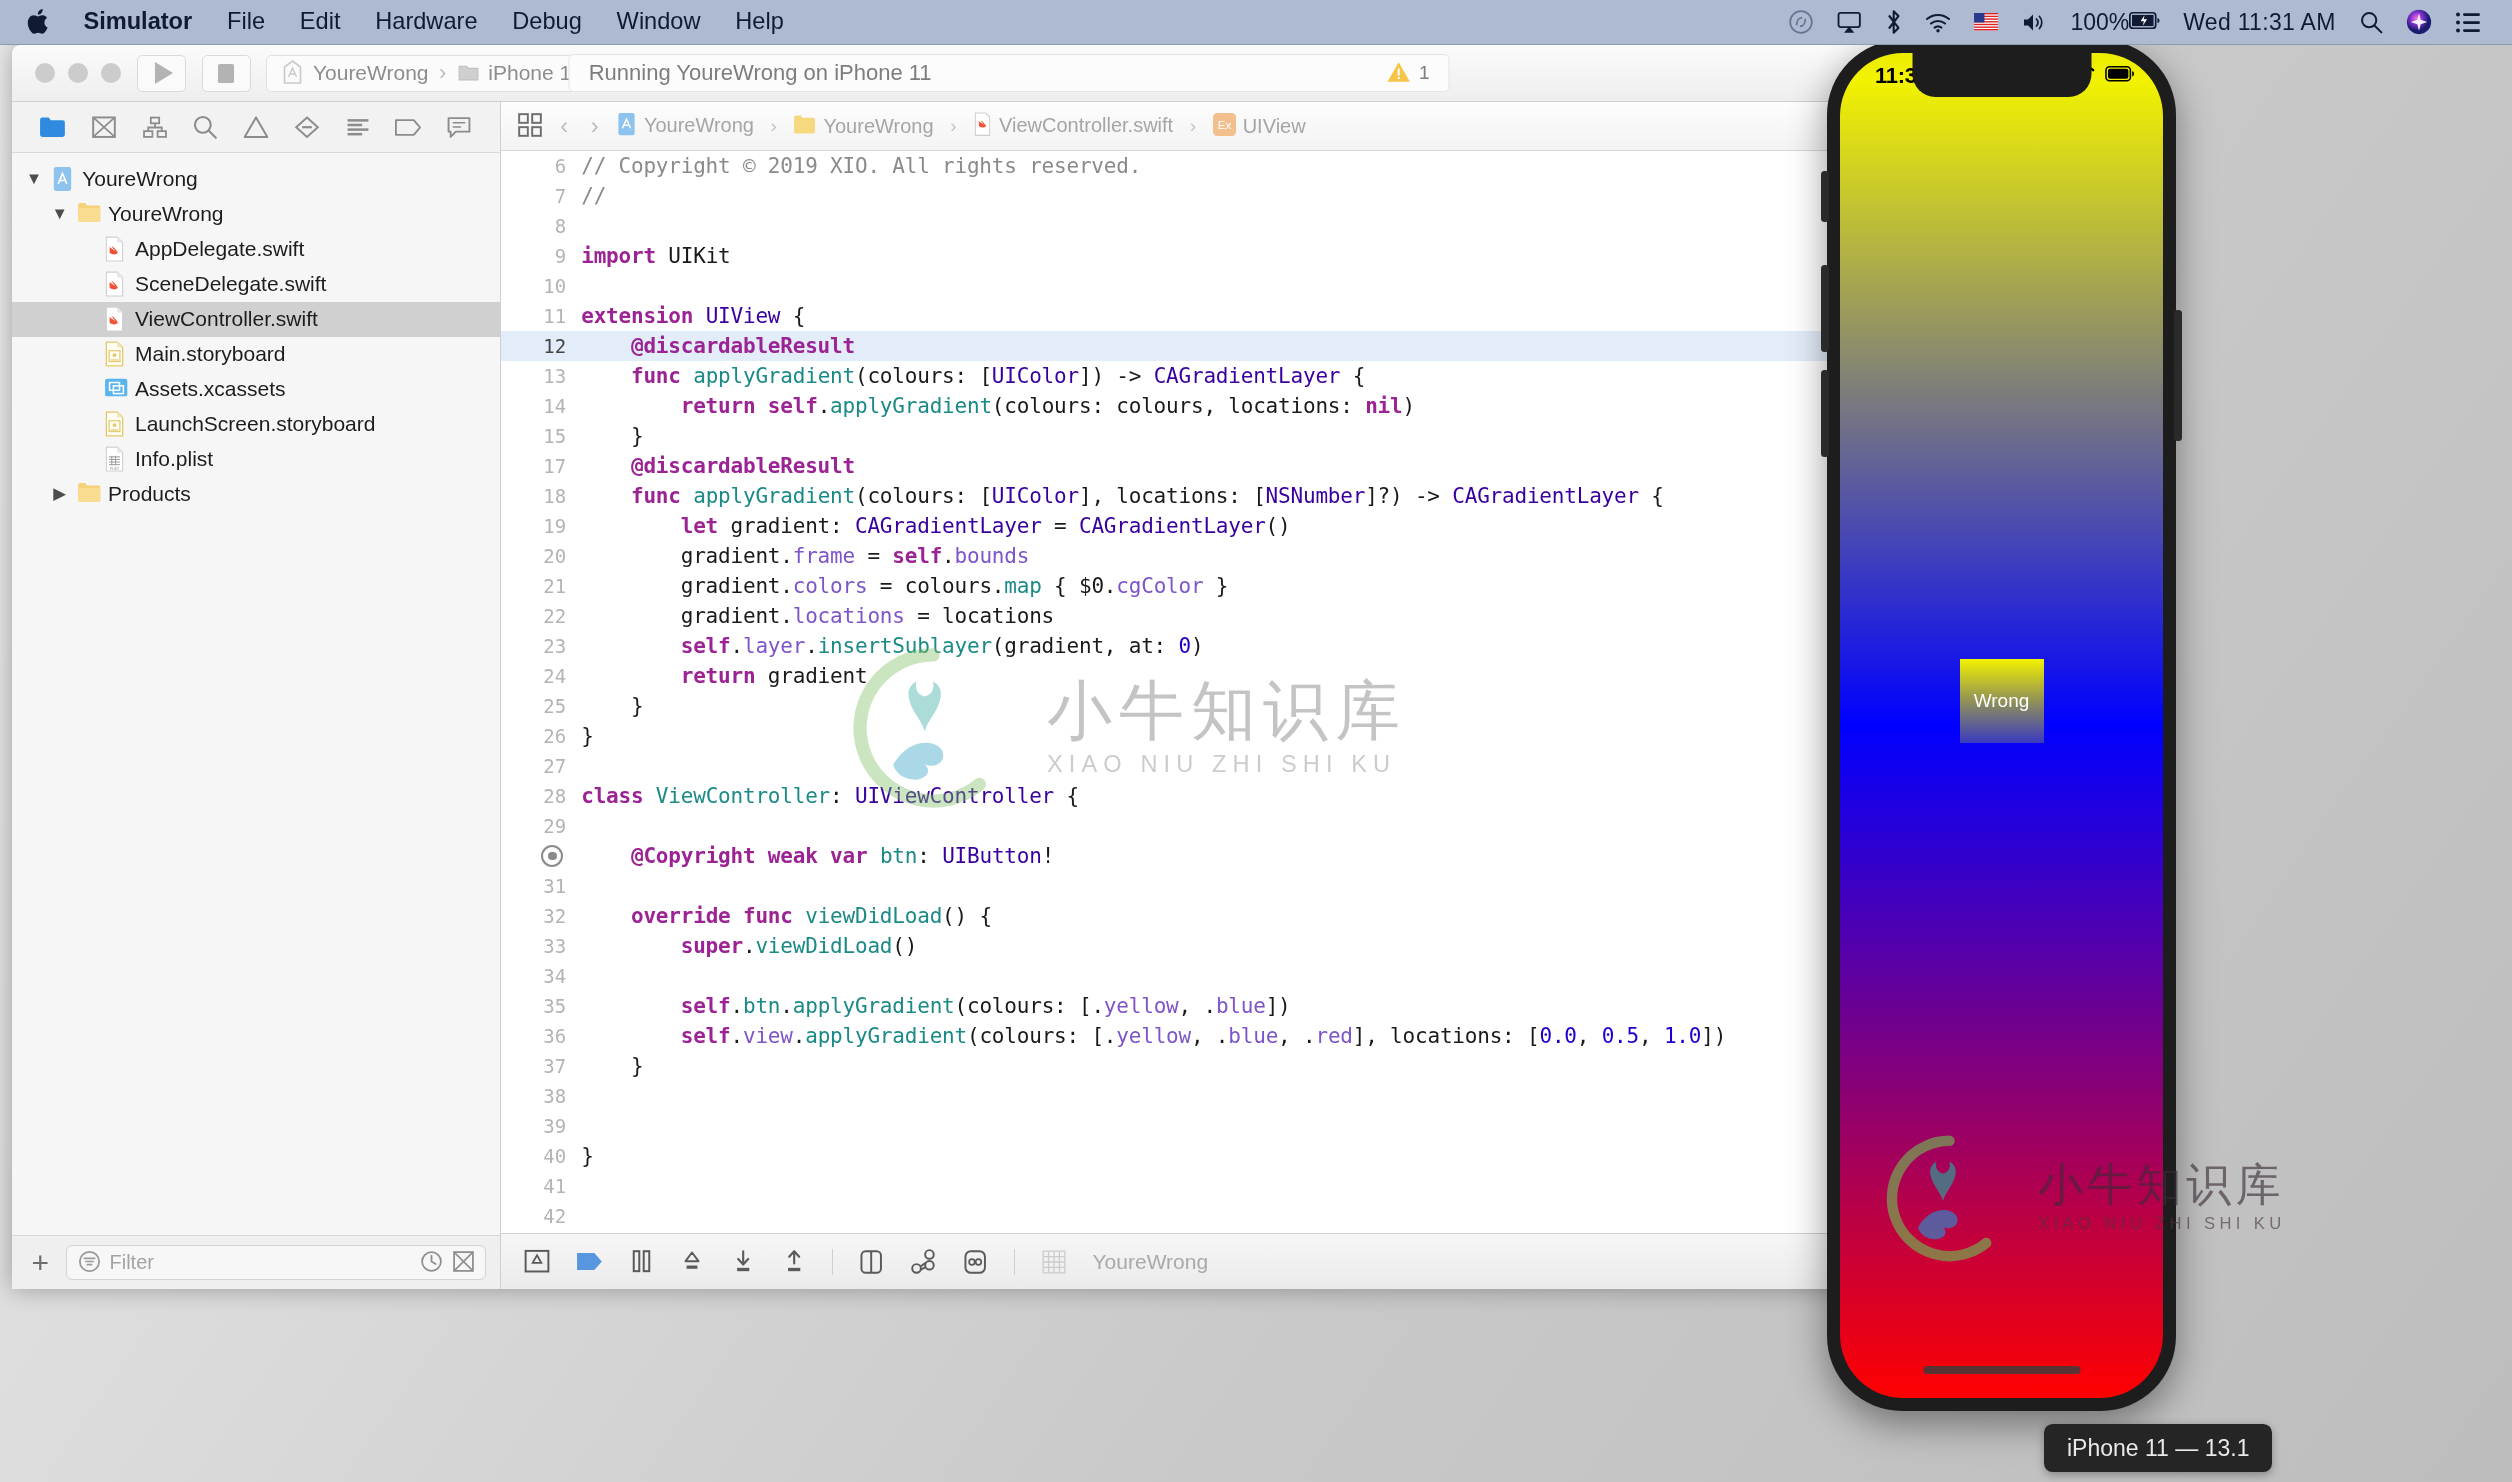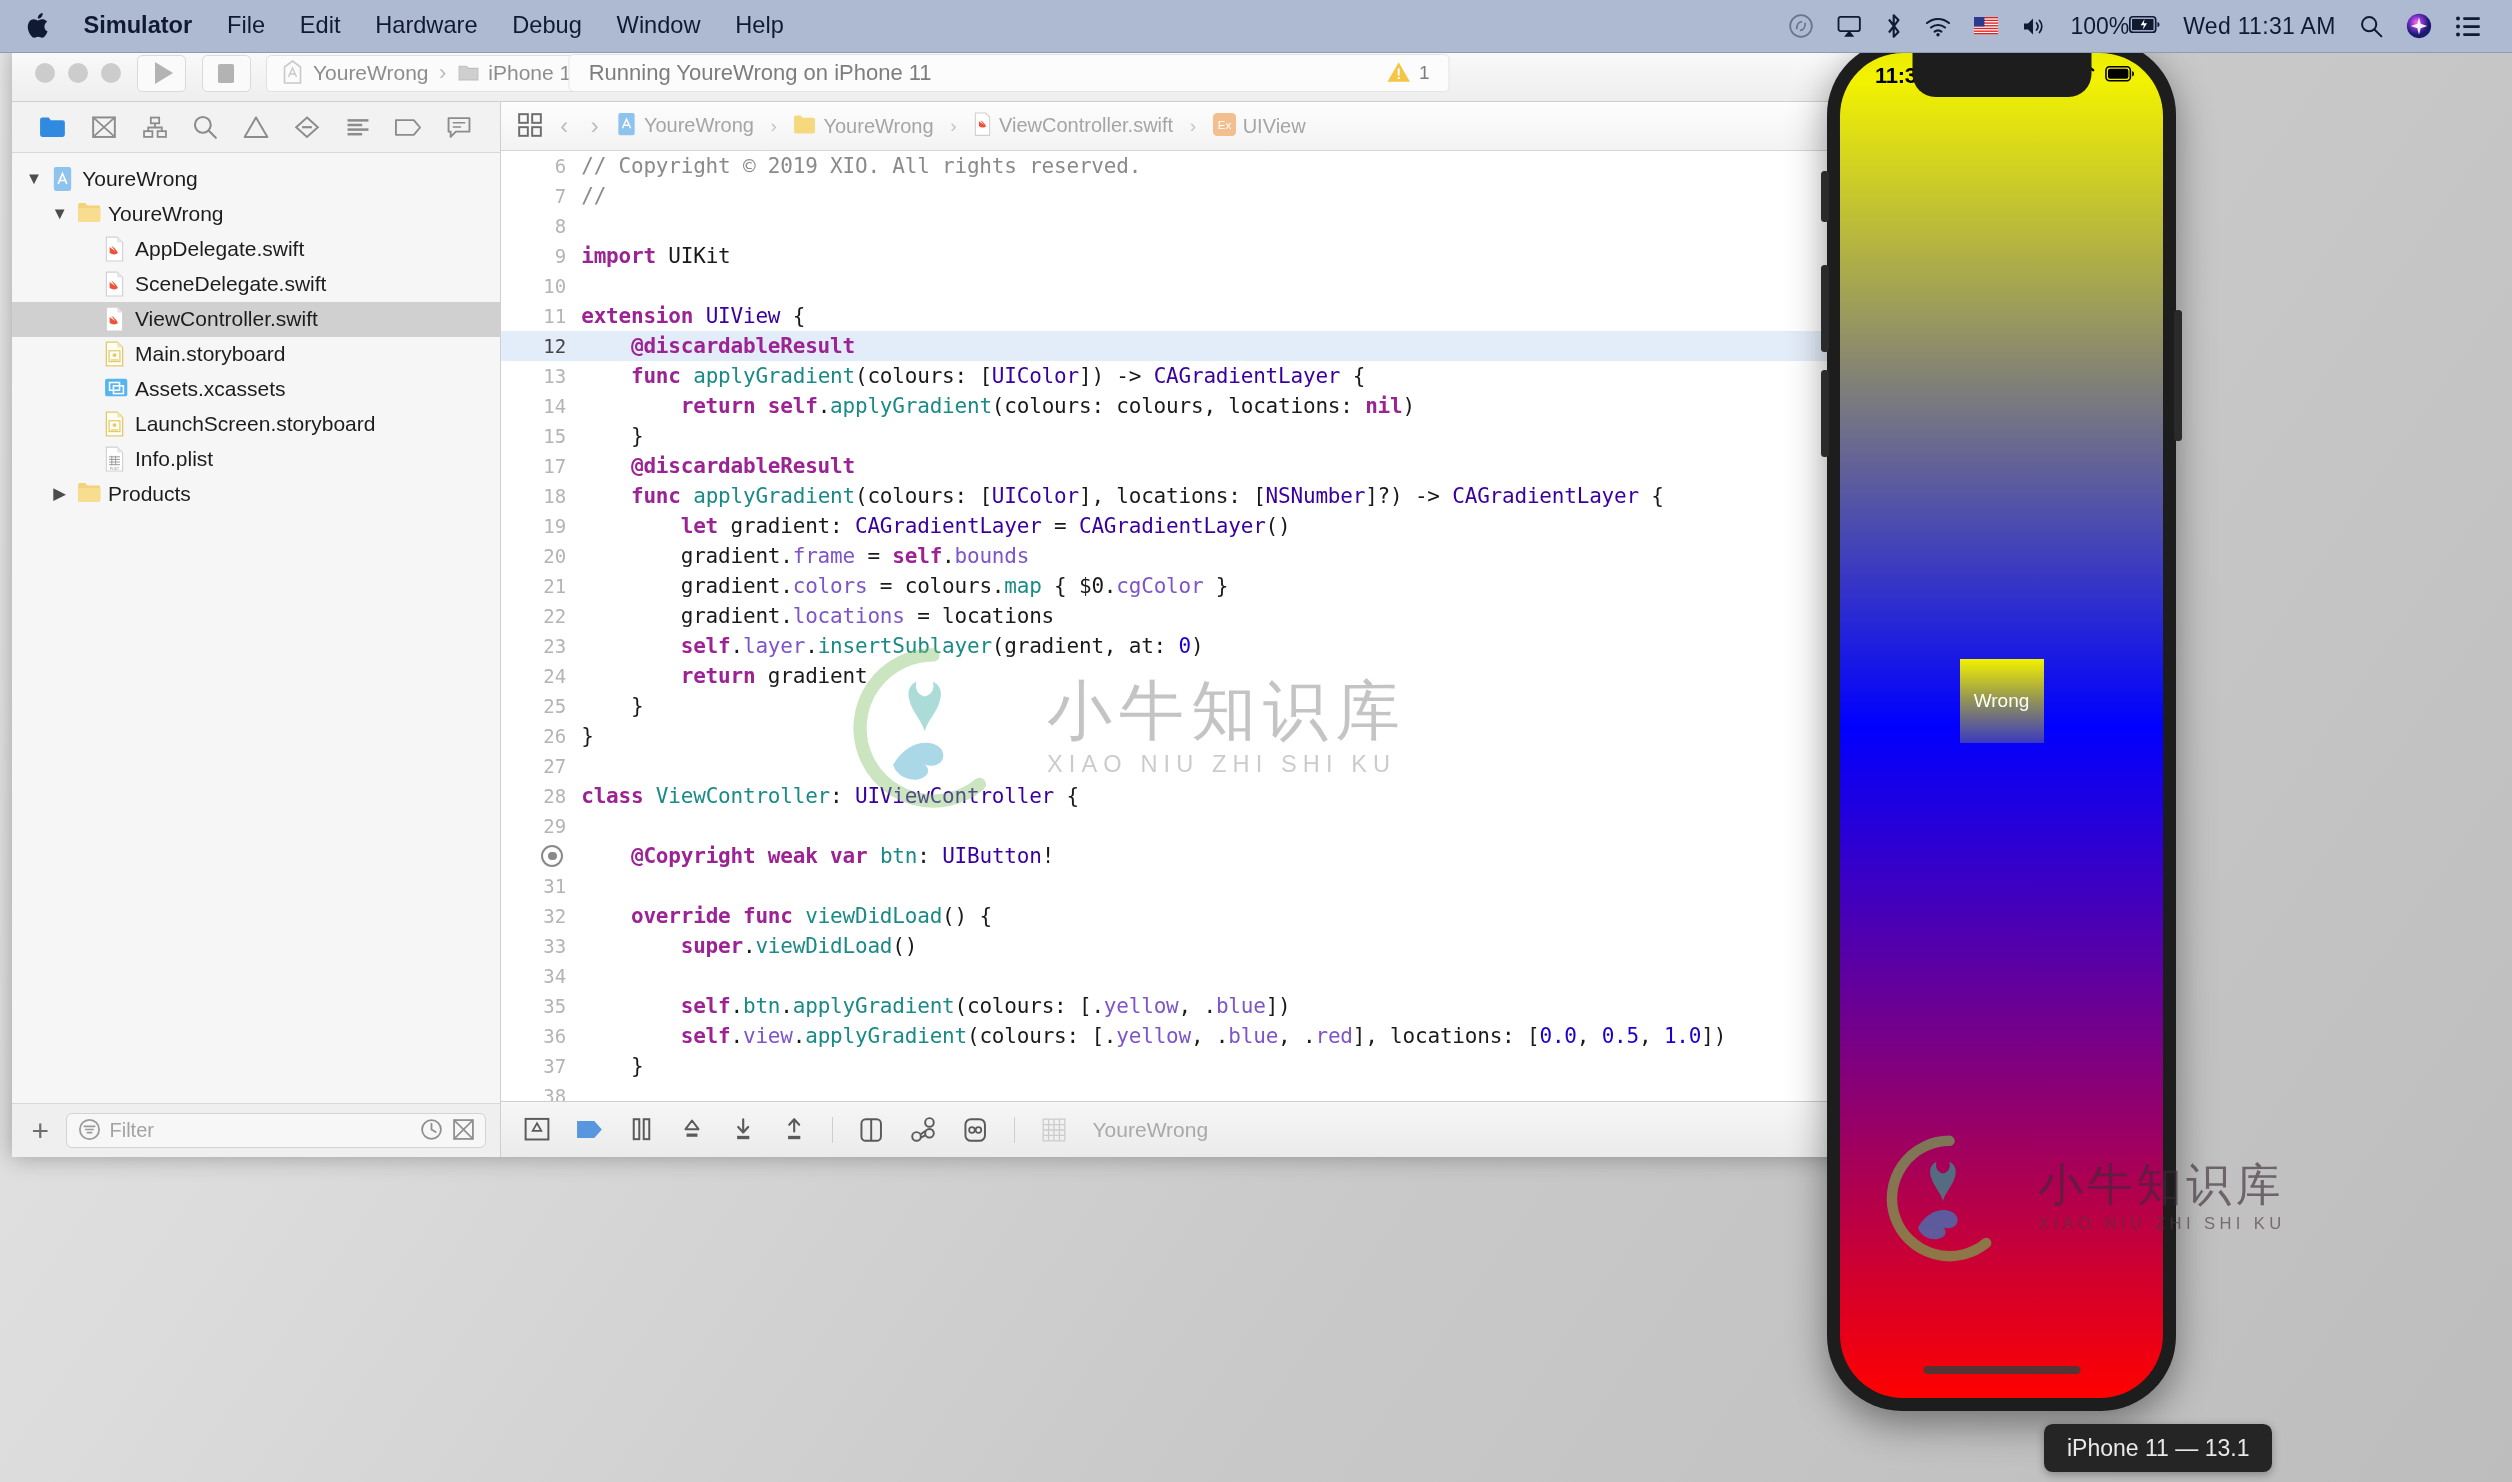--- a/index.html
+++ b/index.html
@@ -12,21 +12,21 @@
   }
 
   
   #desktop {
     position: absolute; inset: 0;
     background: linear-gradient(125deg, #e9e9e9 0%, #dcdcdc 30%, #c9c9c9 62%, #bdbdbd 100%);
   }
 
   
   #menubar {
-    position: absolute; top: 0; left: 0; right: 0; height: 53px;
+    position: absolute; top: 0; left: 0; right: 0; height: 45px;
     background: #aebad2;
     display: flex; align-items: center;
     border-bottom: 0.9px solid #8e9bb5;
     z-index: 100;
   }
   .mb-left { display: flex; align-items: center; padding-left: 26px; gap: 0; }
   .mb-item {
     font-size: 23.6px; color: #101a33; padding: 0 17.4px; line-height: 1;
     white-space: nowrap;
   }
@@ -36,21 +36,21 @@
     margin-left: auto; display: flex; align-items: center;
     gap: 23px; padding-right: 31px; color: #101a33;
   }
   .mb-icon { display: flex; align-items: center; justify-content: center; }
   .mb-time { font-size: 23px; color: #101a33; white-space: nowrap; letter-spacing: 0.3px;}
   .mb-batt { font-size: 23px; color: #101a33; display: flex; align-items: center; }
 
   
   #xcode {
     position: absolute;
-    left: 12.2px; top: 45px; width: 1994px; height: 1112px;
+    left: 12.2px; top: 45px; width: 1994px; height: 1244px;
     background: #fef9c3;
     border-radius: 8.7px 8.7px 0 0;
     box-shadow: 0 0 23px rgba(0,0,0,0.30);
     overflow: hidden;
     z-index: 10;
   }
 
   
   #xc-toolbar {
     height: 57px;

